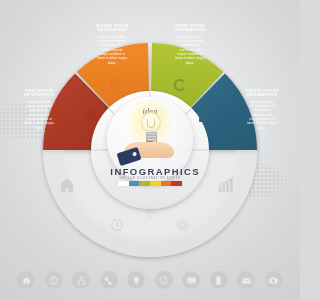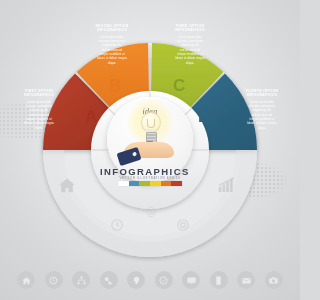--- a/index.html
+++ b/index.html
@@ -102,21 +102,21 @@
   .cuff{
     position:absolute;left:118px;top:150px;width:22px;height:13px;
     background:#2c3b63;border-radius:2px;transform:rotate(-18deg);
   }
   .cuff:after{
     content:"";position:absolute;right:3px;top:4px;width:4px;height:4px;border-radius:50%;
     background:#f0f0f0;
   }
 
   .center-title{
-    position:absolute;left:100px;top:166px;width:100px;text-align:left;
+    position:absolute;left:100px;top:166px;width:100px;text-align:right;
     font-size:9.5px;font-weight:bold;letter-spacing:1.4px;color:#3d4451;
   }
   .center-sub{
     position:absolute;left:100px;top:176px;width:100px;text-align:center;
     font-size:3px;letter-spacing:.6px;color:#8b8f96;text-transform:uppercase;
   }
   .swatches{
     position:absolute;left:118px;top:181px;width:64px;height:5px;display:flex;
     box-shadow:0 0 0 .5px rgba(0,0,0,.06);
   }

